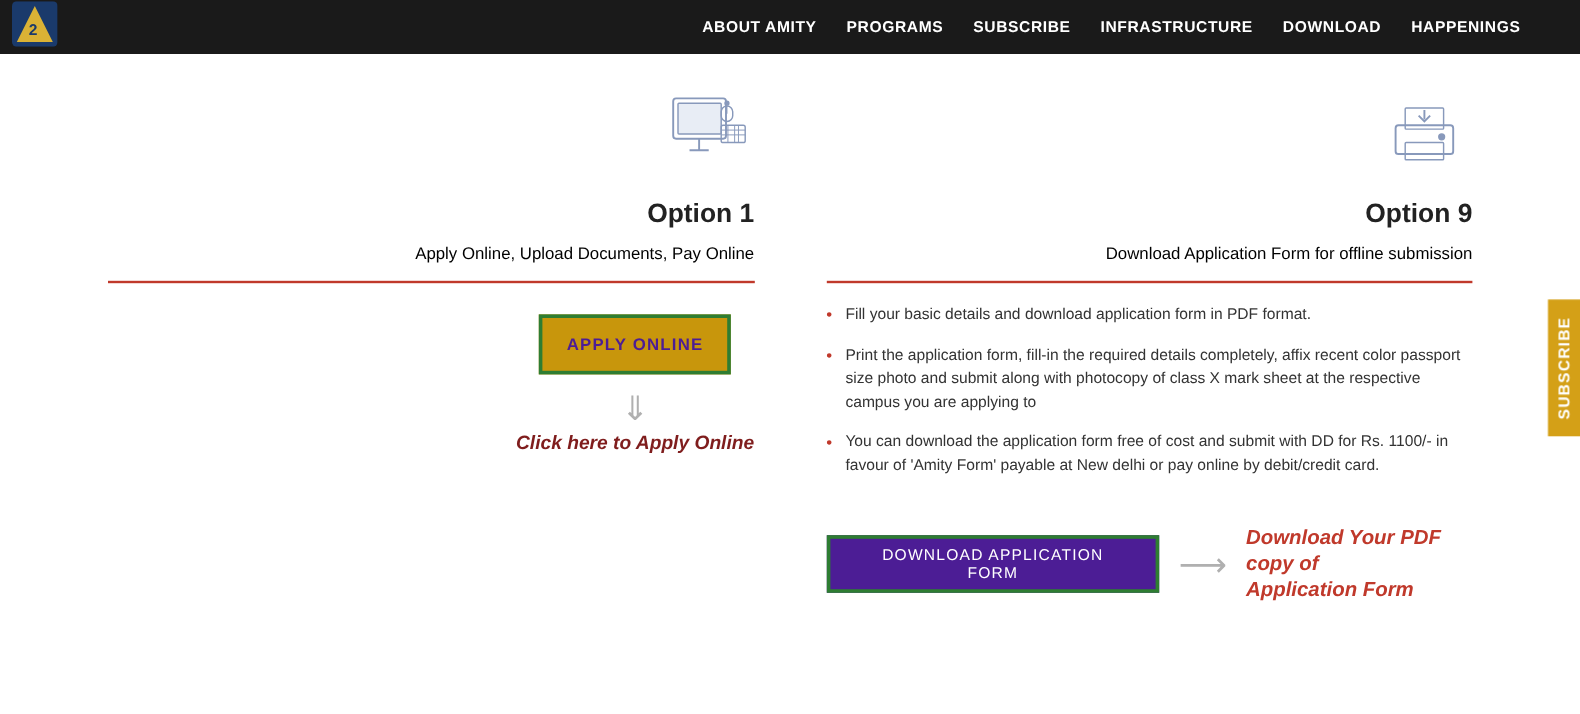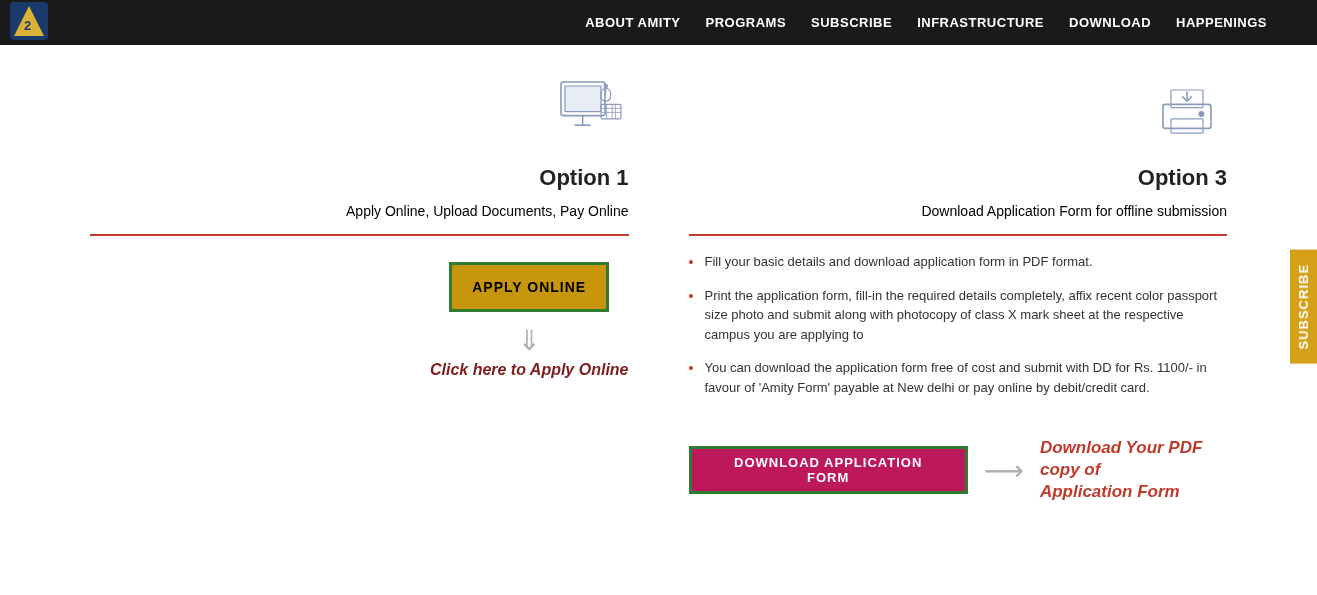--- a/index.html
+++ b/index.html
@@ -101,38 +101,38 @@
     
     .apply-btn-wrapper {
       display: flex;
       flex-direction: column;
       align-items: center;
       margin-top: 10px;
     }
 
     .apply-btn {
       background: #c8960c;
-      color: #000000;
+      color: #4c1d95;
       border: 3px solid #2e7d32;
       padding: 14px 20px;
       font-size: 14px;
       font-weight: bold;
       letter-spacing: 1px;
       cursor: pointer;
       text-transform: uppercase;
       margin-bottom: 12px;
     }
 
     .download-btn {
-      background: #be185d;
+      background: #4c1d95;
       color: #fff;
       border: 3px solid #2e7d32;
       padding: 6px 40px;
       font-size: 13px;
-      font-weight: bold;
+      font-weight: normal;
       letter-spacing: 1px;
       cursor: pointer;
       text-transform: uppercase;
     }
 
     .arrow-down {
       font-size: 28px;
       color: #b0b0b0;
       margin-bottom: 4px;
     }
@@ -265,21 +265,21 @@
         <rect x="30" y="20" width="40" height="22" rx="1" stroke="#8899bb" stroke-width="1.5" fill="none"></rect>
 
         <rect x="30" y="56" width="40" height="18" rx="1" stroke="#8899bb" stroke-width="1.5" fill="none"></rect>
 
         <line x1="50" y1="22" x2="50" y2="32" stroke="#8899bb" stroke-width="2"></line>
         <polyline points="44,28 50,34 56,28" stroke="#8899bb" stroke-width="2" fill="none"></polyline>
 
         <circle cx="68" cy="50" r="3" fill="#8899bb"></circle>
       </svg>
     </div>
-    <h2 class="option-title">Option 3</h2>
+    <h2 class="option-title">Option 9</h2>
     <p class="option-subtitle">Download Application Form for offline submission</p>
     <div class="option-divider"></div>
     <ul class="option-list">
       <li>Fill your basic details and download application form in PDF format.</li>
       <li>Print the application form, fill-in the required details completely, affix recent color passport size photo and submit along with photocopy of class X mark sheet at the respective campus you are applying to</li>
       <li>You can download the application form free of cost and submit with DD for Rs. 1100/- in favour of 'Amity Form' payable at New delhi or pay online by debit/credit card.</li>
     </ul>
     <div class="download-row">
       <button class="download-btn">DOWNLOAD APPLICATION FORM</button>
       <span class="arrow-right">⟶</span>

